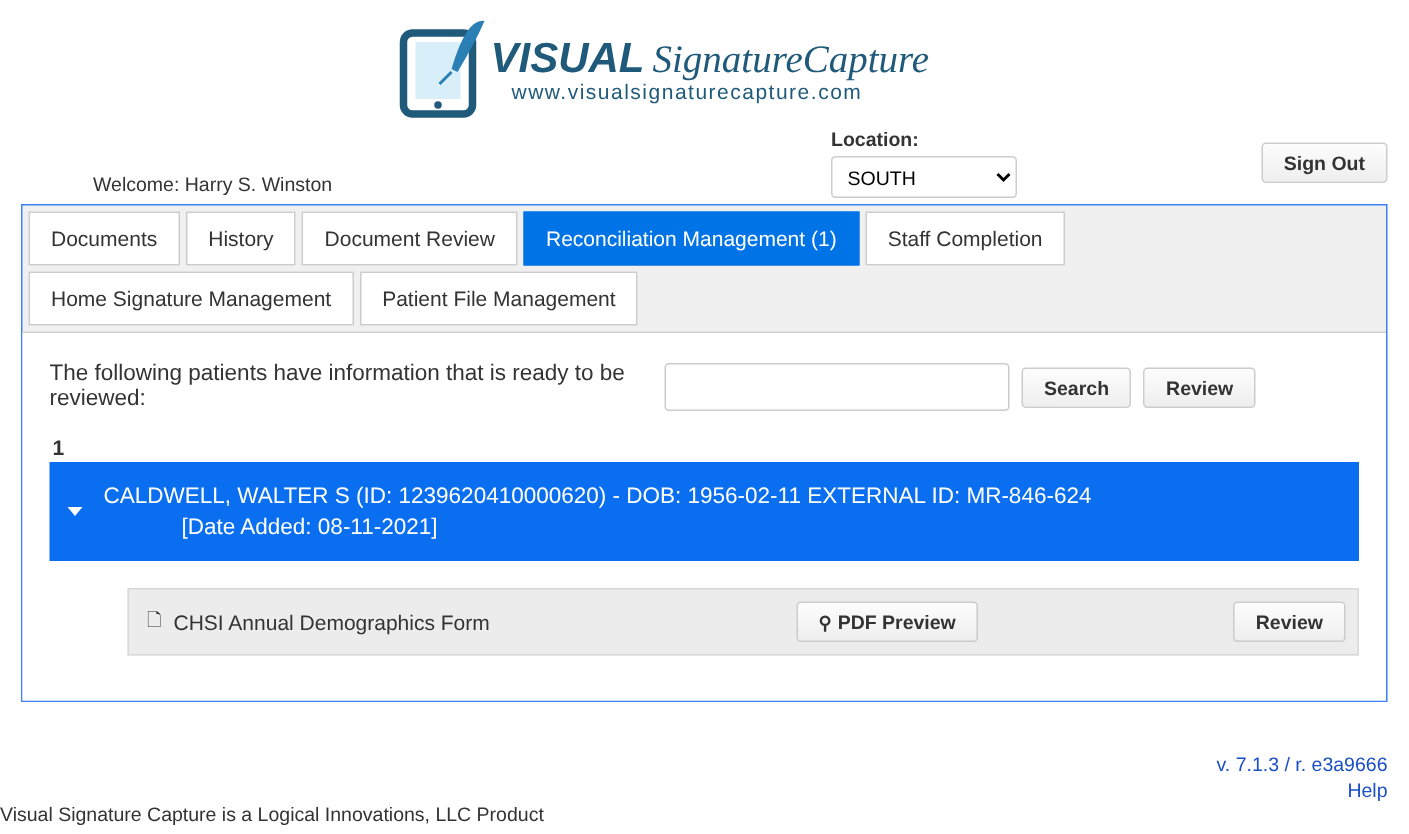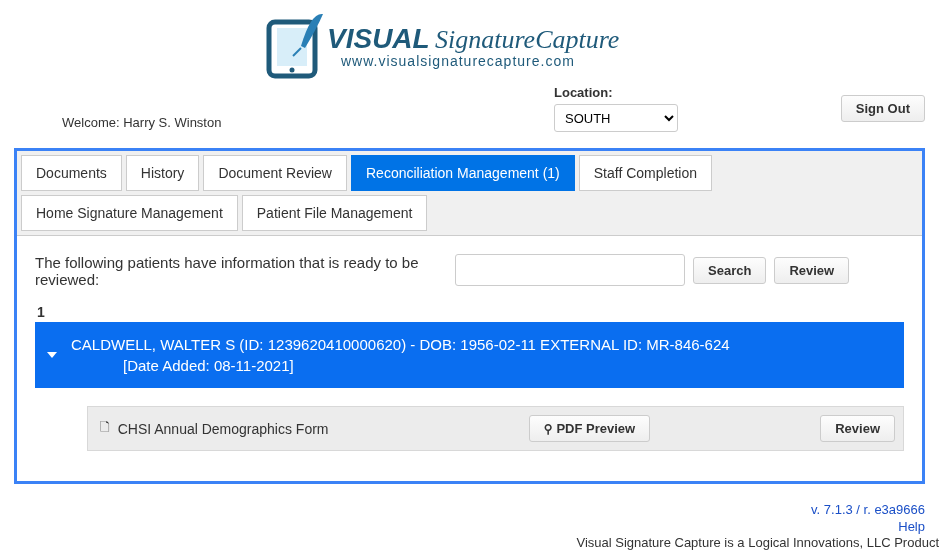--- a/index.html
+++ b/index.html
@@ -62,22 +62,22 @@
       background: linear-gradient(#fdfdfd, #eee);
       border: 1px solid #ccc;
       border-radius: 3px;
       padding: 5px 14px;
       font-size: 13px;
       cursor: pointer;
       color: #333;
       font-weight: bold;
     }
     .tab-container {
-      margin: 12px 14px;
-      border: 3px solid #3b82f6;
+      margin: 0 14px;
+      border: 1px solid #3b82f6;
       background: #f0f0f0;
     }
     .tab-row {
       display: flex;
       flex-wrap: wrap;
       padding: 4px 4px 0;
       gap: 4px;
     }
     .tab {
       background: #fff;
@@ -94,22 +94,22 @@
       border-color: #0073e6;
     }
     .tab-content {
       background: #fff;
       border-top: 1px solid #ccc;
       padding: 18px 18px 30px;
       margin-top: 4px;
     }
     .review-header {
       display: flex;
-      gap: 20px;
-      align-items: flex-start;
+      gap: 10px;
+      align-items: flex-end;
       margin-bottom: 16px;
     }
     .review-text {
       flex: 1;
       font-size: 15px;
       color: #333;
       max-width: 400px;
     }
     .search-group {
       display: flex;
@@ -172,21 +172,21 @@
     }
     .magnify {
       font-size: 12px;
       margin-right: 4px;
     }
     .footer {
       position: absolute;
       bottom: 6px;
       left: 0;
       right: 0;
-      text-align: right;
+      text-align: left;
       font-size: 13px;
       font-family: "Trebuchet MS", Arial, sans-serif;
       color: #333;
     }
     .version-help {
       position: absolute;
       right: 14px;
       bottom: 20px;
       text-align: right;
       font-size: 13px;

